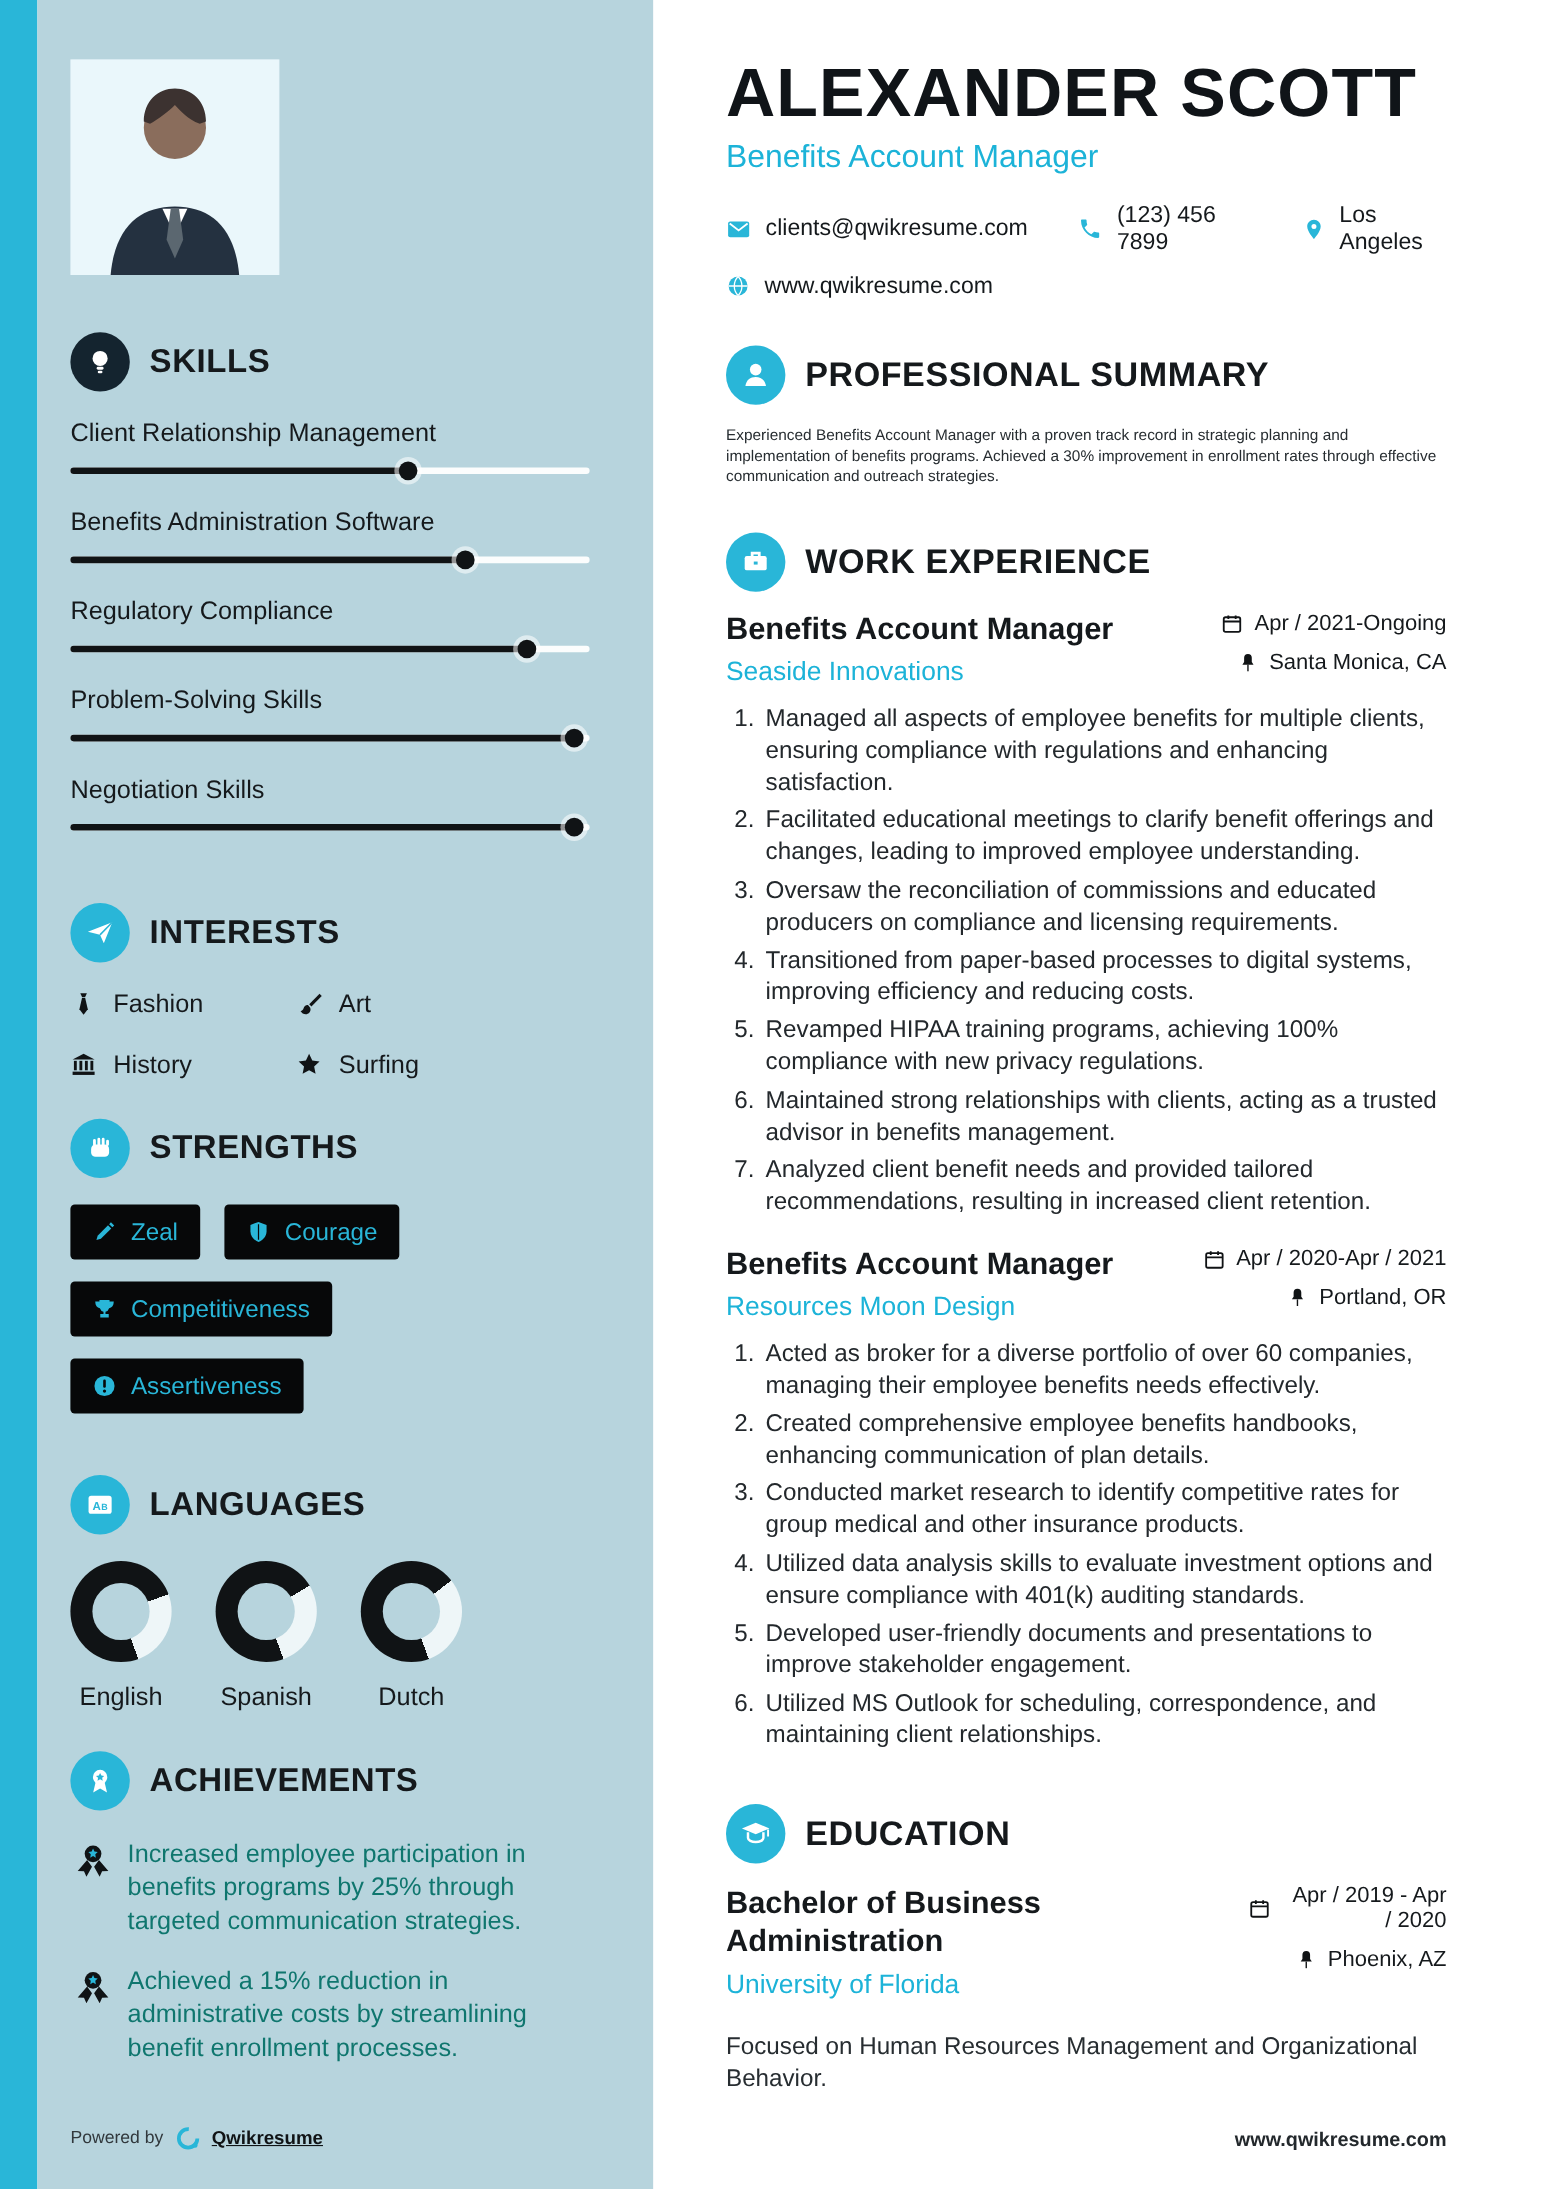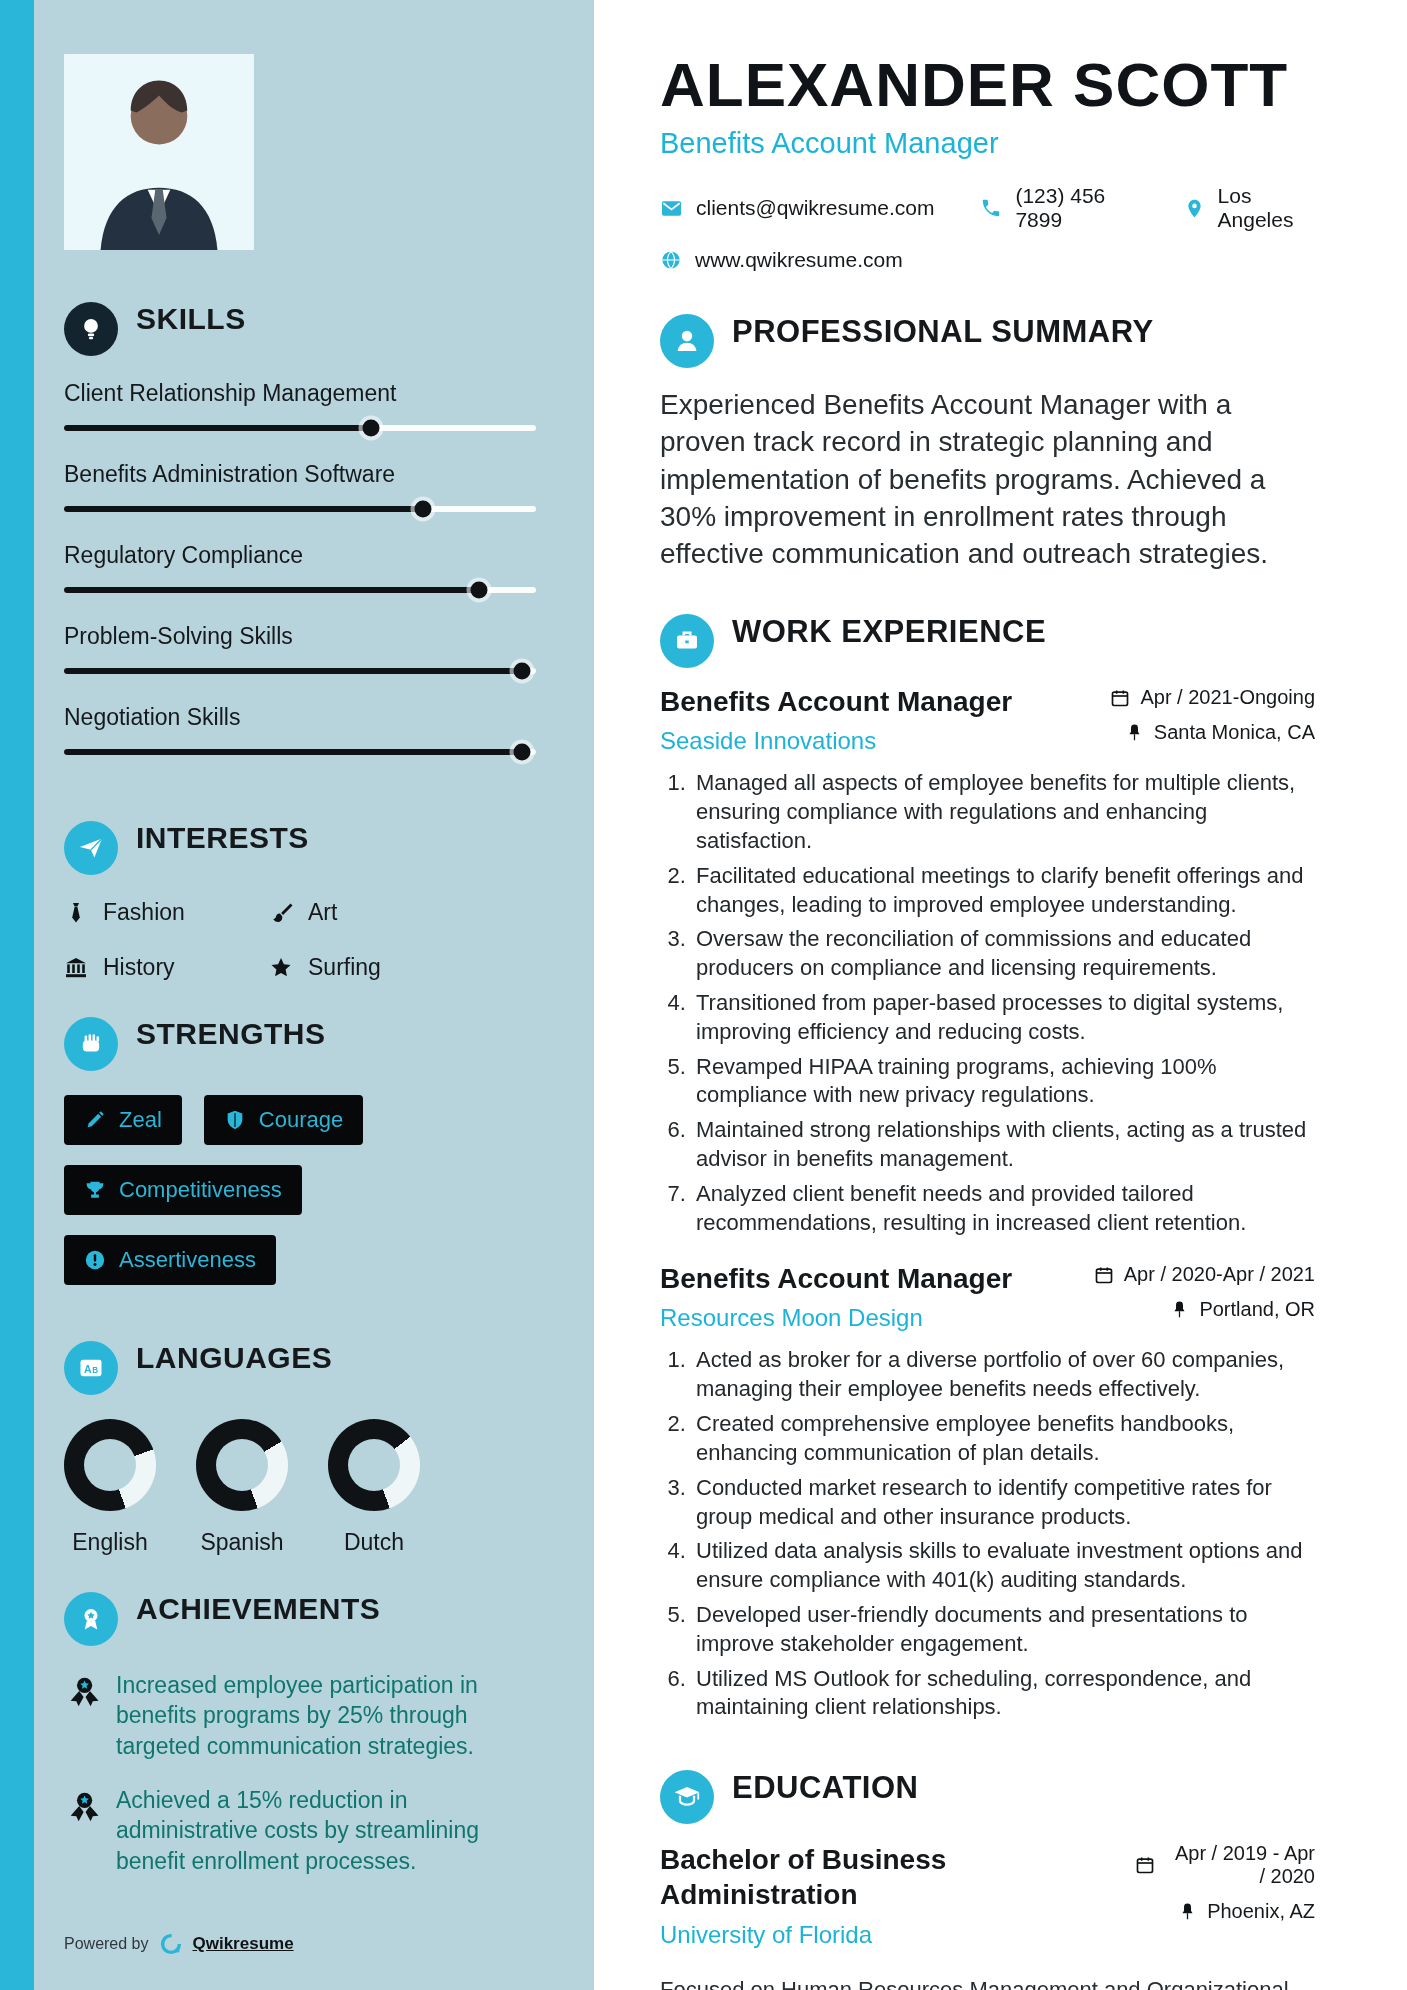--- a/index.html
+++ b/index.html
@@ -11,21 +11,21 @@
   
   .stripe { width:34px; flex:none; background:#29b6d8; }
 
   
   .sidebar { width:560px; flex:none; background:#b7d4dd; padding:54px 58px 34px 30px;
              display:flex; flex-direction:column; }
 
   .photo-frame { width:190px; height:196px; background:#e9f6fa; margin-bottom:52px; overflow:hidden; }
   .photo-frame svg { display:block; }
 
-  .sec-head { display:flex; align-items:flex-start; gap:18px; margin-bottom:24px; }
+  .sec-head { display:flex; align-items:center; gap:18px; margin-bottom:24px; }
   .badge { width:54px; height:54px; border-radius:50%; background:#29b6d8; flex:none;
            display:flex; align-items:center; justify-content:center; }
   .badge.dark { background:#14242f; }
   .sec-title { font-size:30px; font-weight:bold; color:#15191c; letter-spacing:.5px; }
 
   
   .skill { margin-bottom:30px; }
   .skill-label { font-size:23px; margin-bottom:18px; color:#15191c; }
   .skill-track { position:relative; height:6px; background:#fbfdfd; border-radius:4px; }
   .skill-fill { position:absolute; left:0; top:0; height:100%; width:var(--pct,50%);
@@ -70,21 +70,21 @@
 
   .contact-row { display:flex; align-items:center; gap:46px; margin-top:24px; font-size:21px; font-weight:500; }
   .contact-row.second { margin-top:16px; }
   .contact { display:flex; align-items:center; gap:13px; }
   .contact svg { flex:none; }
 
   .main-section { margin-top:42px; }
   .main .sec-head { margin-bottom:18px; }
   .main .sec-title { font-size:31px; }
 
-  .para { font-size:28px; line-height:1.33; color:#272d31; }
+  .para { font-size:14px; line-height:1.33; color:#272d31; }
 
   .job { margin-top:26px; }
   .job.first { margin-top:8px; }
   .job-head { display:flex; justify-content:space-between; align-items:flex-start; }
   .job-name { font-size:28px; font-weight:bold; color:#15191c; }
   .company { font-size:24px; color:#1cb3d8; margin-top:9px; }
   .meta { display:flex; flex-direction:column; align-items:flex-end; gap:12px; font-size:20px; }
   .meta-row { display:flex; align-items:center; gap:10px; }
   .meta-row .txt { font-weight:500; }
   .meta-row.loc .txt { font-weight:normal; }

